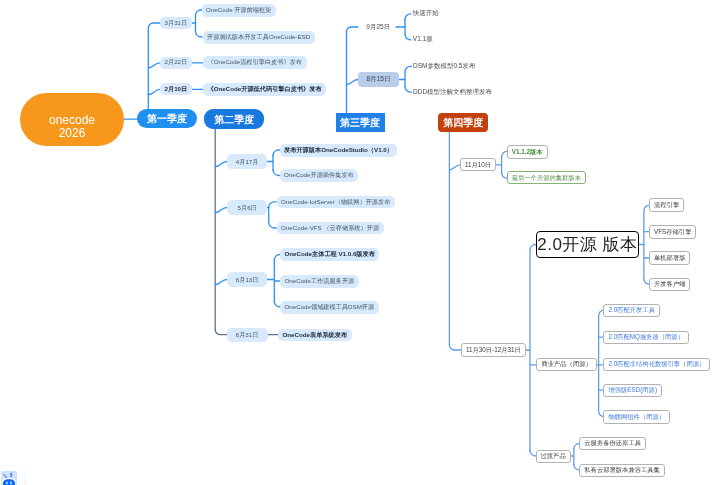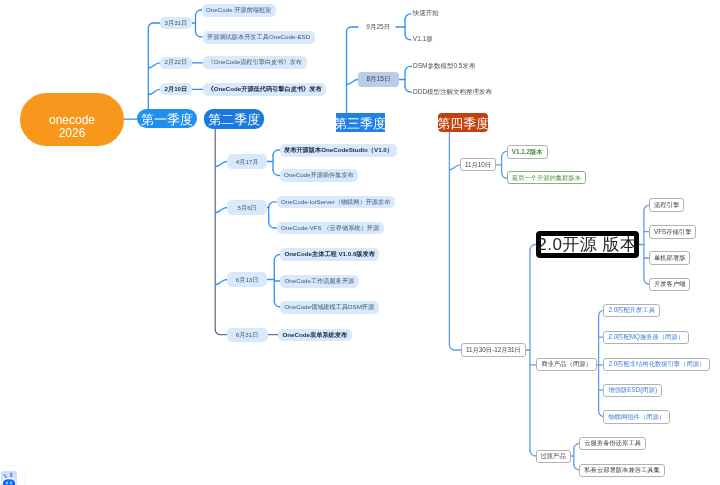--- a/index.html
+++ b/index.html
@@ -10,36 +10,36 @@
 svg#links{position:absolute;left:0;top:0;width:720px;height:485px;overflow:visible;}
 path.blue{stroke:#2E90F5;}
 path.blue2{stroke:#5E9DF2;}
 path.slate{stroke:#61758A;}
 .nd{position:absolute;box-sizing:border-box;display:flex;align-items:center;
   justify-content:center;white-space:nowrap;line-height:1;}
 
 .root{background:#F7981D;border-radius:27px;color:#fff;flex-direction:column;gap:0px;padding-top:14px;box-sizing:border-box;
   font-size:12px;line-height:1.04;font-weight:400;}
 
-.q{color:#fff;font-size:13px;font-weight:400;letter-spacing:0;padding-top:1px;box-sizing:border-box;}
+.q{color:#fff;font-size:10px;font-weight:700;letter-spacing:0;padding-top:1px;box-sizing:border-box;}
 .q1{background:#1F90F0;border-radius:10px;}
 .q2{background:#1A79DF;border-radius:9px;}
 .q3{background:#2180E8;border-radius:0;}
 .q4{background:#c2410c;border-radius:4px;}
 
 .tag{background:#D8E9FB;border-radius:5px;color:#3F556B;font-size:6.2px;padding:0 4.5px;}
 .tag.b{font-weight:700;color:#1C2A38;}
 .steel{background:#B9CDE8;border-radius:4px;color:#2E3C4E;font-size:6.6px;padding:0 5px;}
 .plain{color:#4D4D4D;font-size:6.5px;}
 
 .out{background:#fff;border:1px solid #B2B2B2;border-radius:3px;color:#3C3C3C;font-size:6.3px;padding:0 4px;}
 .grn{color:#4A8B3F;font-weight:600;}
 .grnbd{color:#4E8C43;border-color:#86B478;}
 .blu{color:#3E7BDC;}
-.big{background:#fff;border:5px solid #000000;border-radius:4px;color:#1F1F1F;
+.big{background:#fff;border:1px solid #000000;border-radius:4px;color:#1F1F1F;
   font-size:17px;letter-spacing:.5px;}
 
 #bot{position:absolute;left:-3px;top:467px;width:27px;height:27px;border-radius:7px;
   background:#fff;box-shadow:0 1px 5px rgba(40,80,140,.10);}
 #bot svg{position:absolute;left:4px;top:4px;}
 </style>
 </head>
 <body>
 
 <div id="stage">

